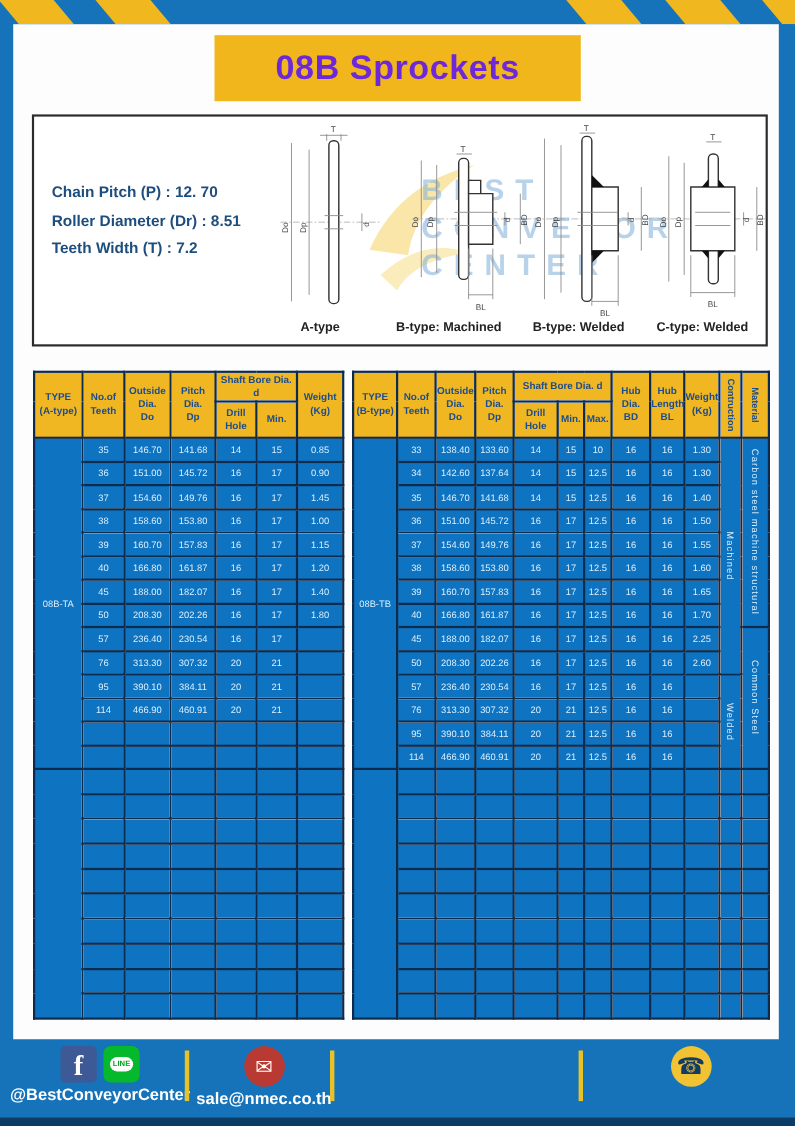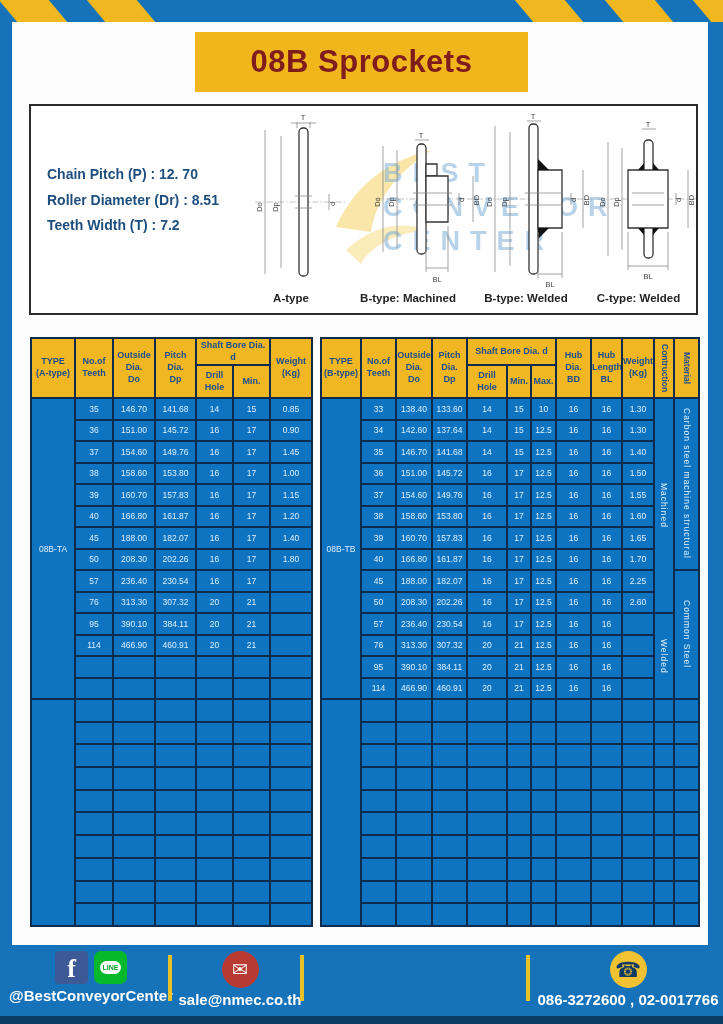--- a/index.html
+++ b/index.html
@@ -3,21 +3,21 @@
 <meta charset="utf-8">
 <style>
   html,body{margin:0;padding:0;}
   body{width:723px;height:1024px;position:relative;overflow:hidden;background:#1673b9;
        font-family:"Liberation Sans",sans-serif;}
   .hazard{position:absolute;left:0;top:0;width:723px;height:22px;background:#1673b9;overflow:hidden;}
   .stripe{position:absolute;top:0;height:22px;width:50px;background:#f0b81e;transform:skewX(40deg);}
   .white-area{position:absolute;left:12px;top:22px;width:696px;height:923px;background:#fdfdfd;}
   .title-banner{position:absolute;left:195px;top:32px;width:333px;height:60px;background:#f2b61d;
     display:flex;align-items:center;justify-content:center;}
-  .title-banner span{color:#7f1d1d;font-size:31px;font-weight:bold;letter-spacing:.5px;}
+  .title-banner span{color:#6d28d9;font-size:31px;font-weight:bold;letter-spacing:.5px;}
   
   .info-box{position:absolute;left:29px;top:104px;width:669px;height:211px;background:#fff;
     border:2px solid #2b2b2b;box-sizing:border-box;}
   .specs{position:absolute;left:16px;top:56px;color:#1d4e7e;font-weight:bold;font-size:14px;line-height:25.5px;white-space:nowrap;}
   .wm-text{position:absolute;left:352px;top:50px;color:rgba(125,175,215,.55);font-weight:bold;
     font-size:27px;letter-spacing:10px;line-height:34px;}
   .wm-bird{position:absolute;left:290px;top:36px;}
   .draw{position:absolute;}
   .draw line,.draw rect,.draw polygon{vector-effect:non-scaling-stroke;}
   .part{fill:#fff;stroke:#333;stroke-width:1.3;}
@@ -765,16 +765,15 @@
   </div>
   <div class="fbar" style="left:168px"></div>
   <div class="fsec" style="left:180px;width:120px">
     <div class="circle-icon mail-bg">✉︎</div>
     <div class="ftext">sale@nmec.co.th</div>
   </div>
   <div class="fbar" style="left:300px"></div>
   <div class="fbar" style="left:526px"></div>
   <div class="fsec" style="left:538px;width:180px">
     <div class="circle-icon phone-bg">☎︎</div>
-    <div class="ftext">086-3272600 , 02-0017766</div>
   </div>
 </div>
 <div class="bottom-strip"></div>
 
 </body></html>

